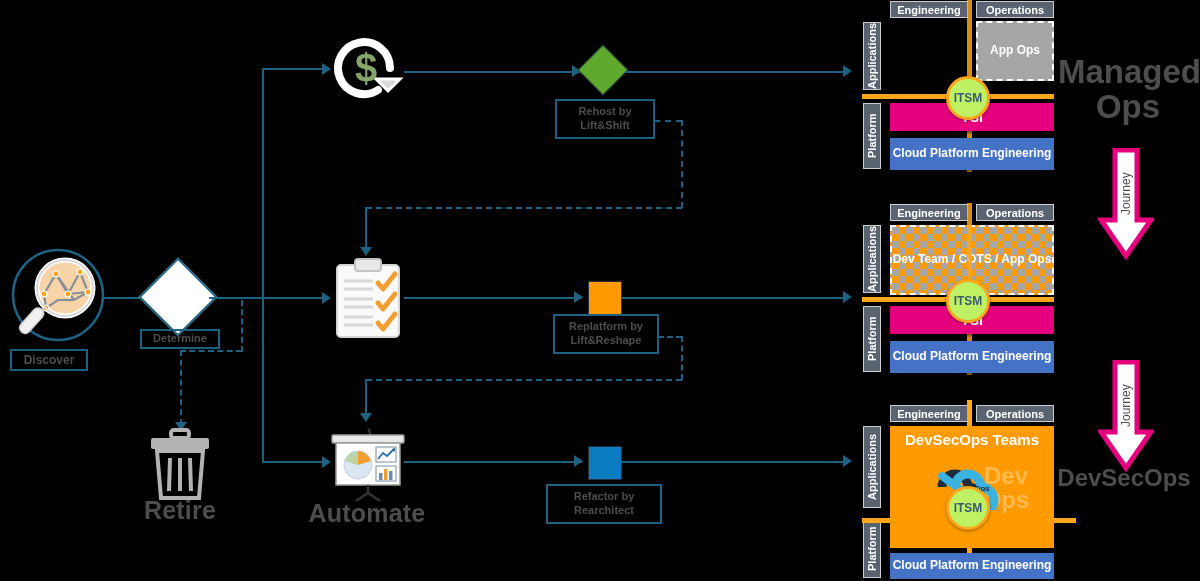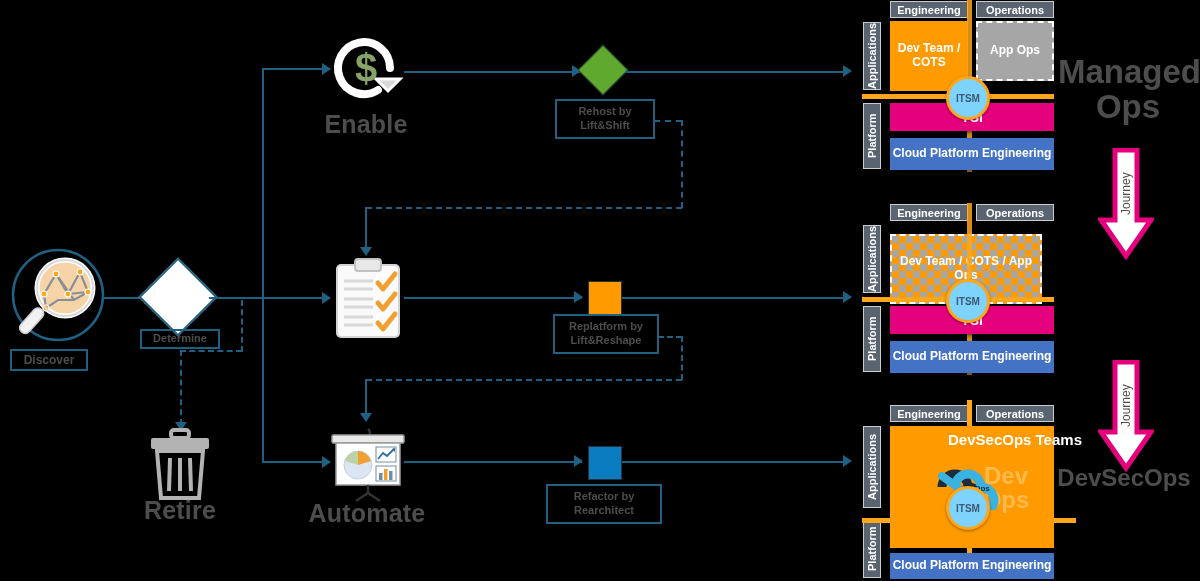--- a/index.html
+++ b/index.html
@@ -84,23 +84,23 @@
     background:#a6a6a6;
     background-image:
       repeating-conic-gradient(#ff9b00 0 25%, transparent 0 50%);
     background-size:14px 14px;
     border:2px dashed #ffffff;
   }
   .orange-rule { background:#ffa61a; height:5px; position:absolute; }
   .orange-vrule{ background:#ffa61a; width:5px; position:absolute; }
   .itsm {
     position:absolute; width:44px;height:44px;border-radius:50%;
-    background:#7dd3fc;border:3px solid #ffa61a;
+    background:#bef264;border:3px solid #ffa61a;
     display:flex;align-items:center;justify-content:center;
-    color:#3d5a73;font-size:10px;font-weight:bold;
+    color:#3d5a73;font-size:12px;font-weight:bold;
     box-shadow:0 1px 3px rgba(0,0,0,.4); z-index:6;
   }
 
   
   .journey { position:absolute; width:56px; height:112px; }
   .journey .jtxt {
     position:absolute; left:0; top:0; width:56px; height:92px;
     display:flex; align-items:center; justify-content:center;
     color:#4d4d4d; font-size:12px;
     writing-mode:vertical-rl; transform:rotate(180deg);
@@ -171,21 +171,20 @@
   <div class="abs arrow-r" style="left:322px;top:456px;"></div>
   <div class="abs arrow-r" style="left:322px;top:292px;"></div>
 
   <div class="abs" style="left:328px;top:30px;">
     <svg width="76" height="76" viewBox="0 0 76 76">
       <path d="M62 38 A26 26 0 1 0 50 60" fill="none" stroke="#ffffff" stroke-width="8" stroke-linecap="round"></path>
       <path d="M62 26 L62 50 L74 38 Z" fill="#d9d9d9" stroke="#ffffff" stroke-width="3" transform="translate(-3,12) rotate(90 63 38)"></path>
       <text x="38" y="52" font-family="Liberation Sans, sans-serif" font-size="40" font-weight="bold" fill="#86a36a" text-anchor="middle">$</text>
     </svg>
   </div>
-  <div class="abs stage-label" style="left:306px;top:111px;width:120px;">Enable</div>
 
   <div class="abs ln-h" style="left:404px;top:71px;width:176px;"></div>
   <div class="abs arrow-r" style="left:572px;top:65px;"></div>
   <div class="abs" style="left:585px;top:52px;">
     <div class="diamond-green"></div>
   </div>
   <div class="abs ln-h" style="left:625px;top:71px;width:222px;"></div>
   <div class="abs arrow-r" style="left:843px;top:65px;"></div>
 
   <div class="abs tiny-box" style="left:555px;top:99px;width:100px;height:40px;">
@@ -275,41 +274,40 @@
     <span>Refactor by Rearchitect</span>
   </div>
 
   <div class="panel" style="left:862px;top:0px;width:192px;height:172px;">
     <div class="hdr-bar" style="position:absolute;left:28px;top:1px;width:78px;height:17px;">Engineering</div>
     <div class="hdr-bar" style="position:absolute;left:114px;top:1px;width:78px;height:17px;">Operations</div>
 
     <div class="side-bar" style="position:absolute;left:1px;top:22px;width:18px;height:68px;">Applications</div>
     <div class="side-bar" style="position:absolute;left:1px;top:103px;width:18px;height:66px;">Platform</div>
 
-    <div class="cell c-orange" style="position:absolute;left:28px;top:21px;width:78px;height:70px;font-size:12px;">Dev Team / COTS</div>
     <div class="cell c-grey" style="position:absolute;left:114px;top:21px;width:78px;height:60px;font-size:12px;">App Ops</div>
 
     <div class="orange-rule" style="left:0px;top:94px;width:192px;"></div>
     <div class="orange-vrule" style="left:105px;top:0px;height:172px;opacity:.85;"></div>
 
     <div class="cell c-pink" style="position:absolute;left:28px;top:103px;width:164px;height:28px;font-size:14px;">TSI</div>
     <div class="cell c-blue" style="position:absolute;left:28px;top:138px;width:164px;height:32px;font-size:12px;">Cloud Platform Engineering</div>
 
     <div class="itsm" style="left:84px;top:76px;">ITSM</div>
   </div>
   <div class="abs right-label" style="left:1058px;top:55px;width:140px;">Managed Ops</div>
 
   <div class="panel" style="left:862px;top:203px;width:192px;height:172px;">
     <div class="hdr-bar" style="position:absolute;left:28px;top:1px;width:78px;height:17px;">Engineering</div>
     <div class="hdr-bar" style="position:absolute;left:114px;top:1px;width:78px;height:17px;">Operations</div>
 
     <div class="side-bar" style="position:absolute;left:1px;top:22px;width:18px;height:68px;">Applications</div>
     <div class="side-bar" style="position:absolute;left:1px;top:103px;width:18px;height:66px;">Platform</div>
 
-    <div class="cell c-check" style="position:absolute;left:28px;top:31px;width:152px;height:70px;font-size:12px;">Dev Team / COTS / App Ops</div>
+    <div class="cell c-check" style="position:absolute;left:28px;top:22px;width:164px;height:70px;font-size:12px;">Dev Team / COTS / App Ops</div>
 
     <div class="orange-rule" style="left:0px;top:94px;width:192px;"></div>
     <div class="orange-vrule" style="left:105px;top:0px;height:172px;opacity:.85;"></div>
 
     <div class="cell c-pink" style="position:absolute;left:28px;top:103px;width:164px;height:28px;font-size:14px;">TSI</div>
     <div class="cell c-blue" style="position:absolute;left:28px;top:138px;width:164px;height:32px;font-size:12px;">Cloud Platform Engineering</div>
 
     <div class="itsm" style="left:84px;top:76px;">ITSM</div>
   </div>
 
@@ -317,21 +315,21 @@
     <div class="hdr-bar" style="position:absolute;left:28px;top:5px;width:78px;height:17px;">Engineering</div>
     <div class="hdr-bar" style="position:absolute;left:114px;top:5px;width:78px;height:17px;">Operations</div>
 
     <div class="side-bar" style="position:absolute;left:1px;top:26px;width:18px;height:82px;">Applications</div>
     <div class="side-bar" style="position:absolute;left:1px;top:120px;width:18px;height:58px;">Platform</div>
 
     <div class="cell c-orange" style="position:absolute;left:28px;top:26px;width:164px;height:122px;"></div>
 
     <div class="abs" style="left:28px;top:26px;width:164px;height:122px;">
       <div style="position:absolute;left:0;top:5px;width:164px;text-align:center;color:#fff;
-                  font-size:15px;font-weight:bold;line-height:1.15;margin-left:43px;">DevSecOps Teams</div>
+                  font-size:15px;font-weight:bold;line-height:1.15;">DevSecOps Teams</div>
       <div style="position:absolute;right:2px;top:38px;width:92px;text-align:center;
                   color:rgba(255,255,255,.30);font-size:24px;font-weight:bold;line-height:1.0;">Dev Ops</div>
       <svg style="position:absolute;left:22px;top:38px;" width="104" height="46" viewBox="0 0 104 46">
         <path d="M30 23 a13 13 0 1 1 13 13 a13 13 0 1 0 13 -13" fill="none" stroke="#1d2d3d" stroke-width="9"></path>
         <path d="M56 23 a13 13 0 1 1 13 13 a13 13 0 1 0 13 -13" fill="none" stroke="#3bb3e0" stroke-width="9" transform="translate(-13,0)"></path>
         <path d="M30 12 L60 34" stroke="#3bb3e0" stroke-width="8" stroke-linecap="round"></path>
         <polygon points="59,38 66,30 52,28" fill="#1d2d3d"></polygon>
         <text x="28" y="27" font-family="Liberation Sans, sans-serif" font-size="8" font-weight="bold" fill="#ff9b00" text-anchor="middle">Dev</text>
         <text x="70" y="27" font-family="Liberation Sans, sans-serif" font-size="8" font-weight="bold" fill="#1d2d3d" text-anchor="middle">Ops</text>
       </svg>

